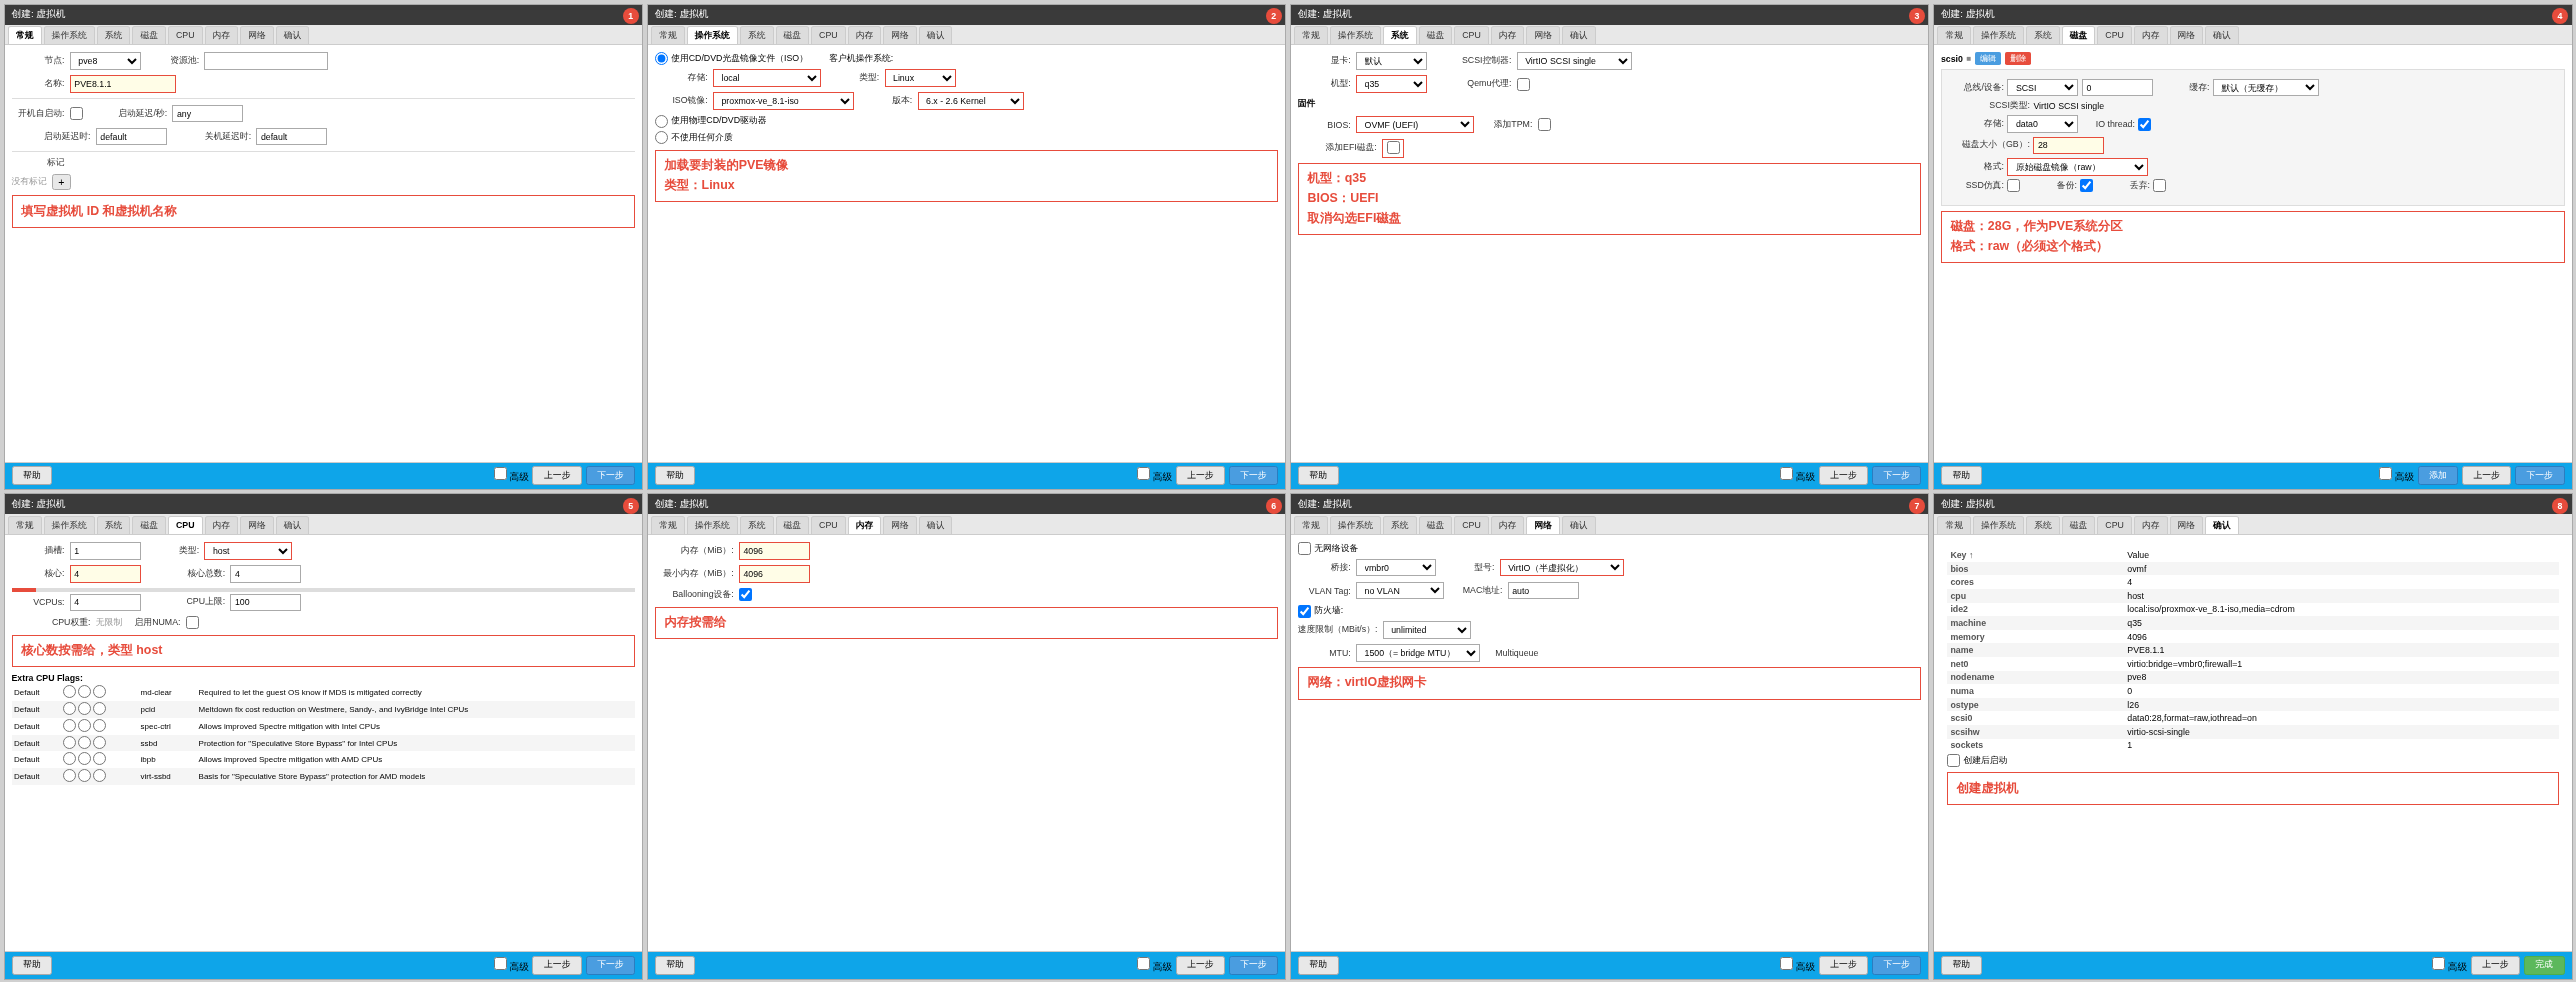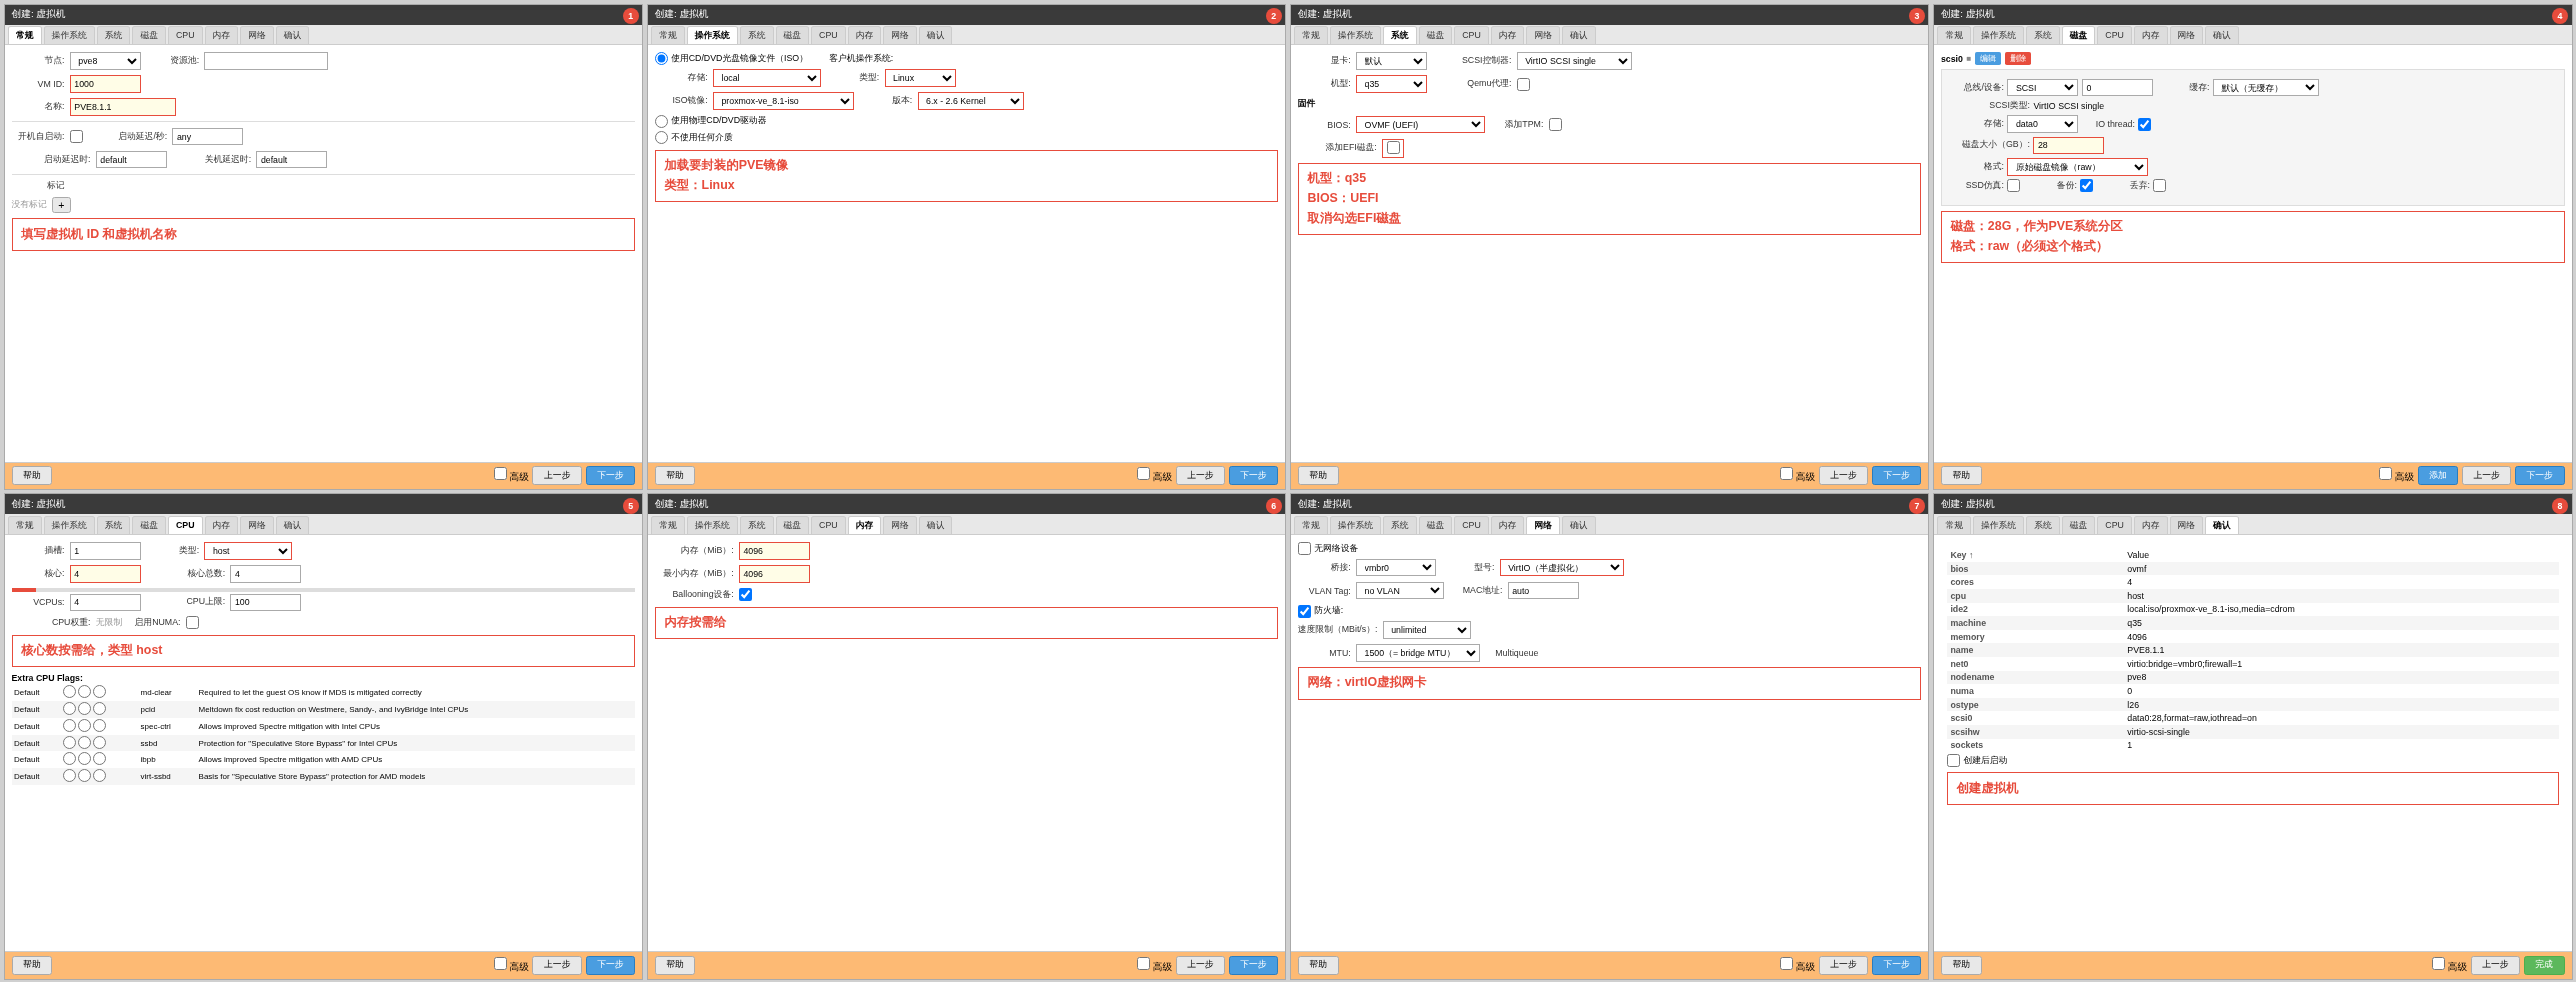--- a/index.html
+++ b/index.html
@@ -129,21 +129,21 @@
       background: #4a9de0;
       color: white;
       border-color: #2a7dc0;
     }
     .btn-green {
       background: #5cb85c;
       color: white;
       border-color: #4cae4c;
     }
     .panel-footer {
-      background: #fdba74;
+      background: #0ea5e9;
       border-top: 0.9px solid #ccc;
       padding: 3.5px 7px;
       display: flex;
       align-items: center;
       justify-content: space-between;
     }
     .footer-right {
       display: flex;
       gap: 3.5px;
       align-items: center;
@@ -270,24 +270,20 @@
     <div class="tab">确认</div>
   </div>
   <div class="panel-body">
     <div class="form-row">
       <span class="form-label">节点:</span>
       <select class="form-select"><option>pve8</option></select>
       <span class="form-label">资源池:</span>
       <input class="form-input form-input-wide" value="" style="">
     </div>
     <div class="form-row">
-      <span class="form-label">VM ID:</span>
-      <input class="form-input highlighted" style="width: 71px;" value="1000">
-    </div>
-    <div class="form-row">
       <span class="form-label">名称:</span>
       <input class="form-input highlighted" style="width: 106px;" value="PVE8.1.1">
     </div>
     <hr class="section-divider">
     <div class="form-row">
       <span class="form-label">开机自启动:</span>
       <input type="checkbox" style="">
       <span class="form-label form-label-wide">启动延迟/秒:</span>
       <input class="form-input" style="width: 53px;" value="any">
     </div>
@@ -396,21 +392,21 @@
       <span class="form-label">机型:</span>
       <select class="form-select highlighted" style="width:71px"><option>q35</option></select>
       <span class="form-label form-label-wide">Qemu代理:</span>
       <input type="checkbox" style="">
     </div>
     <div class="form-row">
       <span style="font-weight:bold;font-size:8.8px">固件</span>
     </div>
     <div class="form-row">
       <span class="form-label">BIOS:</span>
-      <select class="form-select highlighted" style="width:129px"><option>OVMF (UEFI)</option></select>
+      <select class="form-select highlighted" style="width:118px"><option>OVMF (UEFI)</option></select>
       <span class="form-label">添加TPM:</span>
       <input type="checkbox" style="">
     </div>
     <div class="form-row">
       <span class="form-label form-label-wide">添加EFI磁盘:</span>
       <span class="inline-red-box">
         <input type="checkbox" style="">
       </span>
     </div>
     <div class="annotation-box">机型：q35<br>BIOS：UEFI<br>取消勾选EFI磁盘</div>

